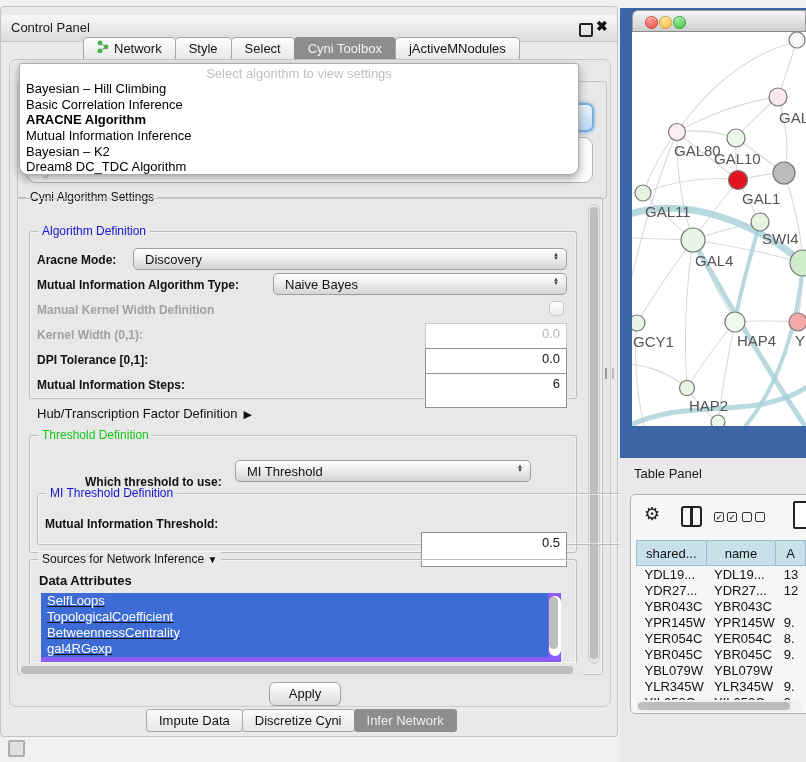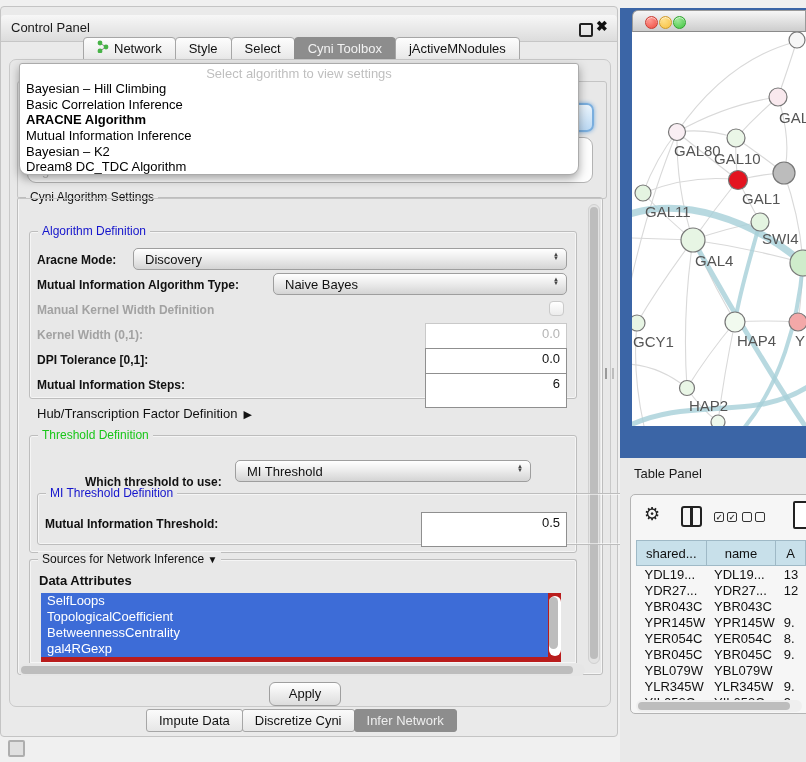--- a/index.html
+++ b/index.html
@@ -50,21 +50,21 @@
        border:1px solid #b3b3b3;border-radius:9px;z-index:2;box-sizing:border-box;}
   .hidden-combo span{position:absolute;left:14px;bottom:4px;font-size:13px;color:#bdbdbd;white-space:nowrap;}
   .stepper{position:absolute;left:571px;top:96px;width:22px;height:29px;border:2px solid #7aaede;
        border-radius:7px;background:linear-gradient(#eaf4fc,#bcd9f3);box-shadow:0 0 4px #7aaede;z-index:3;box-sizing:border-box;}
   
   .vscroll{position:absolute;width:12px;background:#e3e3e3;border:1px solid #d0d0d0;border-radius:6px;box-sizing:border-box;}
   .vthumb{position:absolute;left:1px;width:8px;background:#bdbdbd;border-radius:5px;}
   .hscroll{position:absolute;height:12px;background:#e6e6e6;border-radius:6px;}
   .hthumb{position:absolute;top:2px;height:8px;background:#bdbdbd;border-radius:5px;}
   
-  .alist{position:absolute;left:40px;top:586px;width:520px;height:69px;background:#b91c1c;}
+  .alist{position:absolute;left:40px;top:586px;width:520px;height:69px;background:#8b5cf6;text-decoration:underline;}
   .aitem{width:507px;height:16px;line-height:16px;font-size:13px;color:#fff;padding-left:6px;box-sizing:border-box;}
   .apply{position:absolute;left:268px;top:675px;width:70px;height:22px;border:1px solid #9f9f9f;border-radius:6px;
        background:linear-gradient(#ffffff,#dcdcdc);font-size:13px;text-align:center;line-height:21px;color:#111;}
   .btabrow{position:absolute;left:145px;top:702px;display:flex;}
   .btab{height:21px;line-height:21px;padding:0 12px;font-size:13px;background:linear-gradient(#fbfbfb,#e6e6e6);
        border:1px solid #a6a6a6;margin-right:-1px;color:#111;border-radius:3px;}
   .btab.sel{background:#8d8d8d;color:#eeeeee;border-color:#8d8d8d;}
   .mini-icon{position:absolute;left:8px;top:740px;width:13px;height:13px;border:2px solid #aeaeae;background:#e0e0e0;border-radius:2px;}
   .grip{position:absolute;left:605px;top:368px;width:5px;height:11px;border-left:2px solid #9a9a9a;border-right:2px solid #bdbdbd;}
   
@@ -184,21 +184,21 @@
     </div>
     <span class="lbl" style="left:84px;top:468px;">Which threshold to use:</span>
     <div class="combo" style="left:234px;top:453px;width:296px;">
       <span>MI Threshold</span>
       <span class="spin">▲<br>▼</span>
     </div>
     <div class="grp" style="left:36px;top:486px;width:632px;height:52px;">
       <span class="ttl" style="color:#1414CC;">MI Threshold Definition</span>
     </div>
     <span class="lbl" style="left:44px;top:510px;">Mutual Information Threshold:</span>
-    <div class="fld" style="left:420px;top:505px;width:146px;">0.5</div>
+    <div class="fld" style="left:420px;top:525px;width:146px;">0.5</div>
 
     <div class="grp" style="left:28px;top:552px;width:548px;height:104px;border-bottom:0;border-radius:3px 3px 0 0;">
       <span class="ttl"><span>Sources for Network Inference</span> <span style="font-size:10px;">▼</span></span>
     </div>
     <span class="lbl" style="left:38px;top:566px;font-size:13px;">Data Attributes</span>
     <div class="alist" id="attrList">
         <div class="aitem" style="background: rgb(61, 108, 215);">SelfLoops</div>
         <div class="aitem" style="background: rgb(61, 108, 215);">TopologicalCoefficient</div>
         <div class="aitem" style="background: rgb(61, 108, 215);">BetweennessCentrality</div>
         <div class="aitem" style="background: rgb(61, 108, 215);">gal4RGexp</div>

